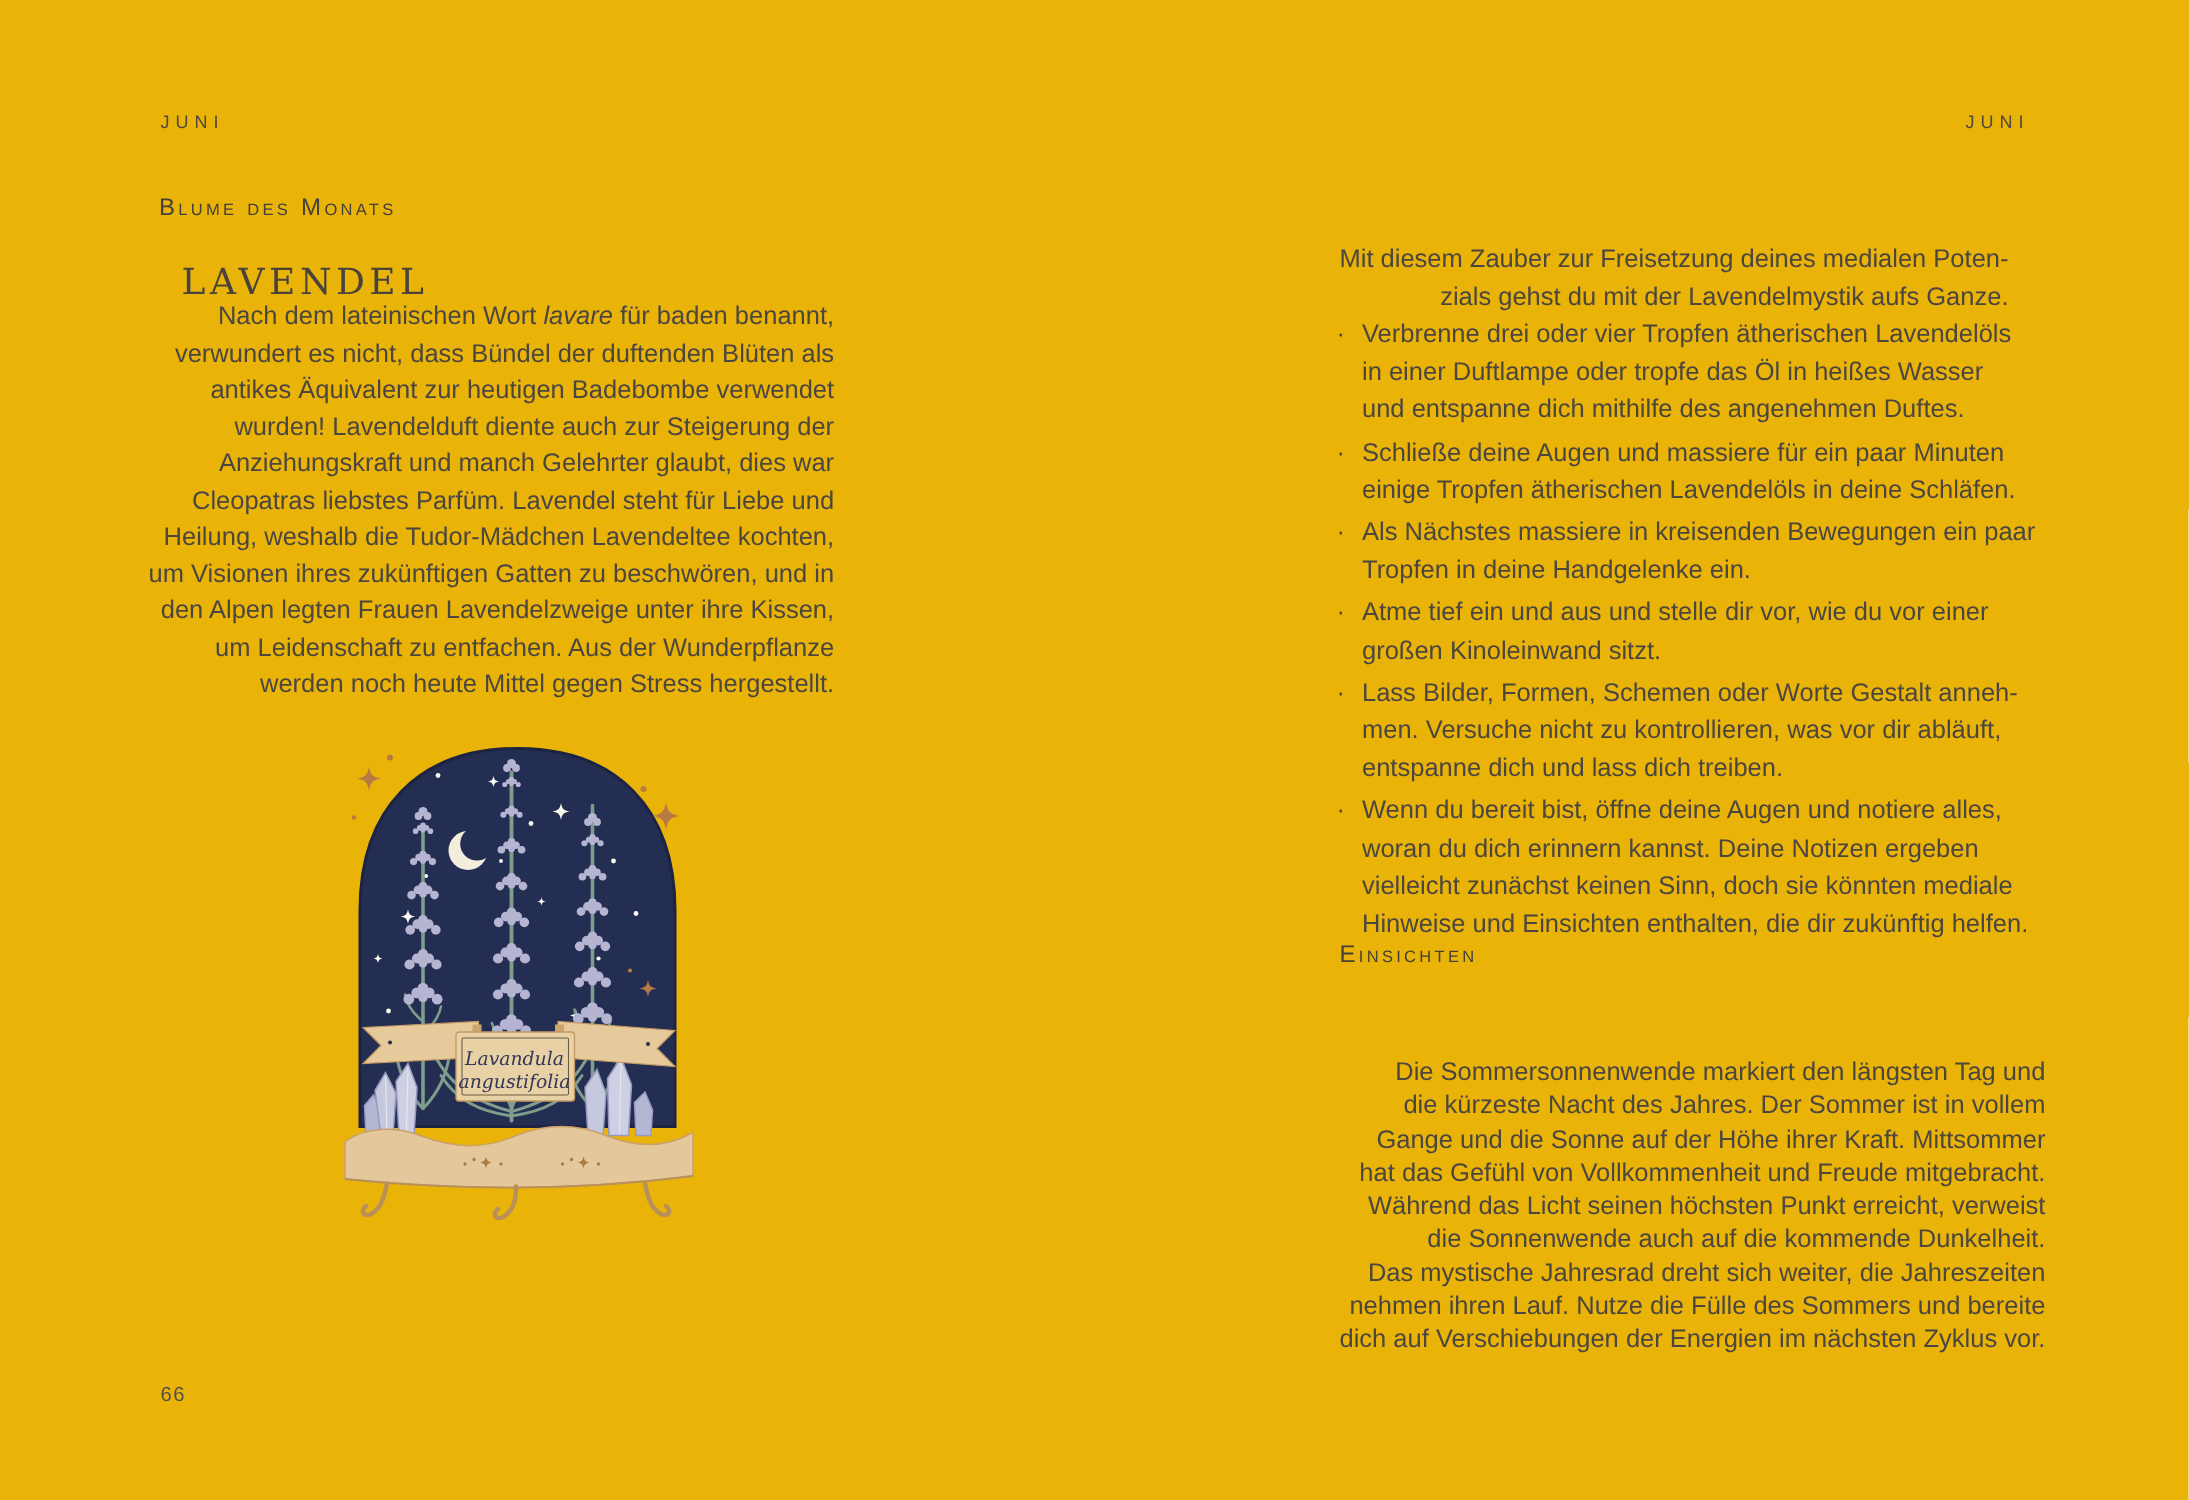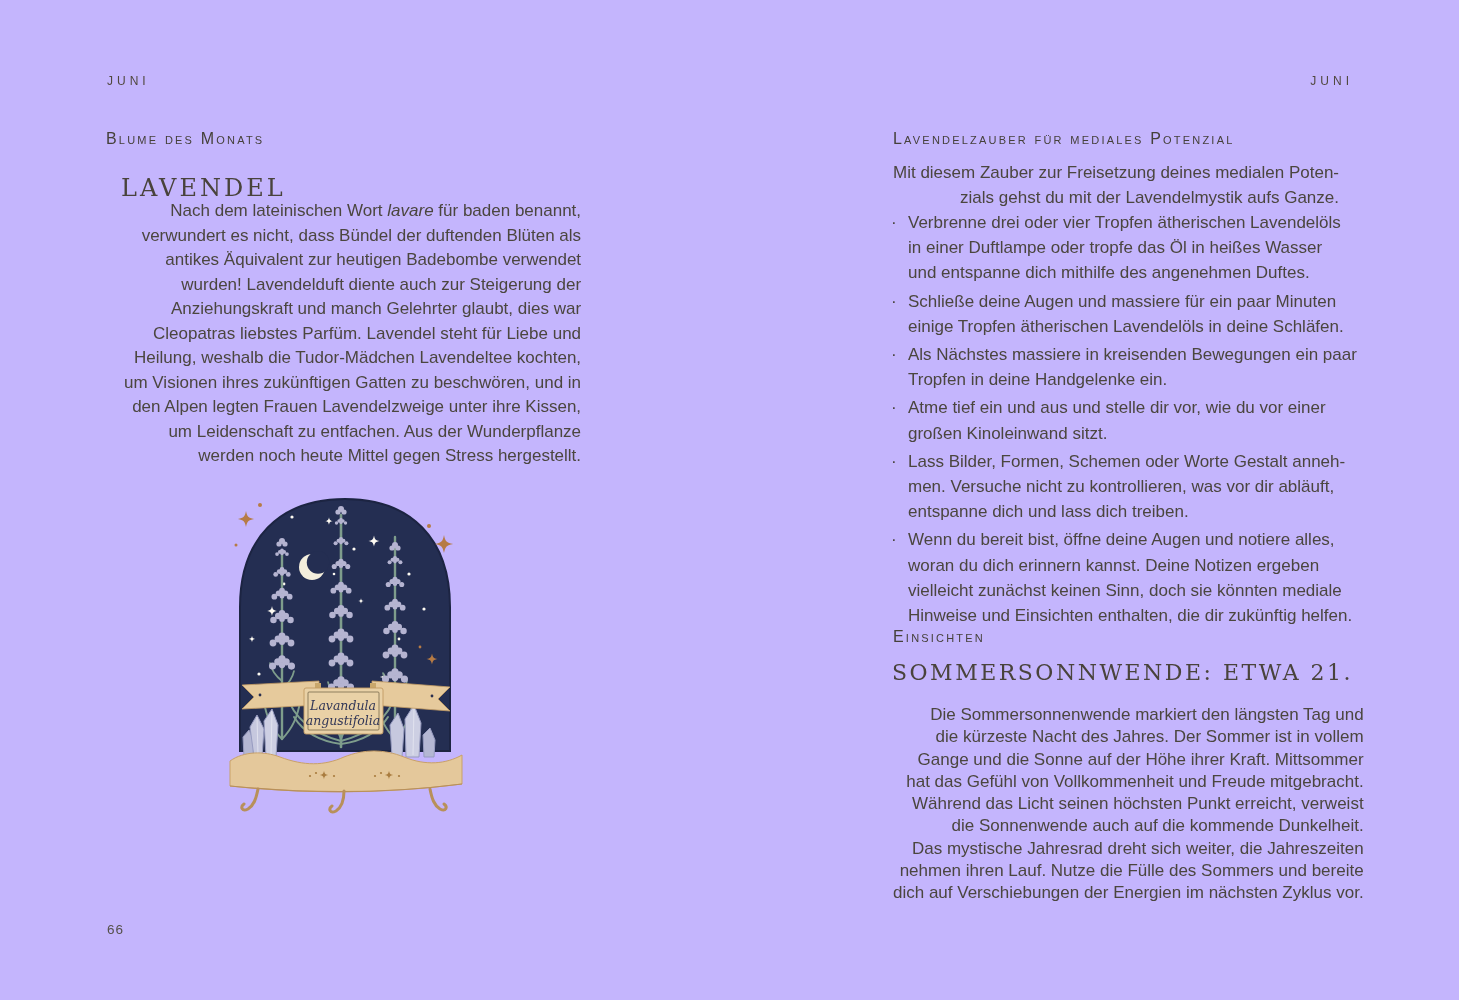--- a/index.html
+++ b/index.html
@@ -1,16 +1,16 @@
 <!DOCTYPE html>
 <html><head>
 <meta charset="utf-8">
 <style>
   html,body{margin:0;padding:0;background:#FCF7EE;}
-  .spread{position:relative;width:1459px;height:1000px;background:#c4b5fd;overflow:hidden;
+  .spread{position:relative;width:1459px;height:1000px;background:#eab308;overflow:hidden;
           font-family:"Liberation Sans", sans-serif;color:#4B463F;}
   .abs{position:absolute;}
   .running-head{font-size:12px;letter-spacing:4px;color:#50483E;}
   .kicker{font-variant:small-caps;font-size:16px;letter-spacing:2.2px;color:#45403A;}
   .stencil-title{font-family:"DejaVu Serif", serif;font-weight:400;color:#49433C;letter-spacing:3px;}
   .bodycopy{font-size:17px;line-height:24.5px;white-space:pre;color:#4B463F;text-align:right;}
   .bullets{list-style:none;margin:0;padding:0;}
   .bullets li{position:relative;padding-left:21px;margin:0 0 3px 0;font-size:17px;line-height:25.2px;}
   .bullets li .dot{position:absolute;left:4px;top:0;}
   .bullets li .btxt{white-space:pre;display:block;}
@@ -21,21 +21,21 @@
 <body>
 
 <div class="spread">
 
   <div class="abs running-head" style="left:107px;top:74px;">JUNI</div>
 
   <div class="abs kicker" style="left:106px;top:130px;">Blume des Monats</div>
 
   <h1 class="abs stencil-title" style="left:105px;top:158px;margin:16px;font-size:24px;">LAVENDEL</h1>
 
-  <p class="abs bodycopy" style="left:124px;top:199px;margin:0;"><span>Nach dem lateinischen Wort </span><i>lavare</i><span> für baden benannt,
+  <p class="abs bodycopy" style="left:99px;top:199px;margin:0;"><span>Nach dem lateinischen Wort </span><i>lavare</i><span> für baden benannt,
 verwundert es nicht, dass Bündel der duftenden Blüten als
 antikes Äquivalent zur heutigen Badebombe verwendet
 wurden! Lavendelduft diente auch zur Steigerung der
 Anziehungskraft und manch Gelehrter glaubt, dies war
 Cleopatras liebstes Parfüm. Lavendel steht für Liebe und
 Heilung, weshalb die Tudor-Mädchen Lavendeltee kochten,
 um Visionen ihres zukünftigen Gatten zu beschwören, und in
 den Alpen legten Frauen Lavendelzweige unter ihre Kissen,
 um Leidenschaft zu entfachen. Aus der Wunderpflanze
 werden noch heute Mittel gegen Stress hergestellt.</span></p>
@@ -196,21 +196,20 @@
           <path d="M206,300 C208,310 210,316 216,320 C222,323 224,318 220,315"></path>
         </g>
       </g>
     </svg>
   </figure>
 
   <div class="abs pagenum" style="left:107px;top:922px;">66</div>
 
   <div class="abs running-head" style="left:893px;top:74px;width:460px;text-align:right;">JUNI</div>
 
-  <div class="abs kicker" style="left:893px;top:130px;">Lavendelzauber für mediales Potenzial</div>
 
   <p class="abs bodycopy" style="left:893px;top:160px;margin:0;line-height:25px;">Mit diesem Zauber zur Freisetzung deines medialen Poten-
 zials gehst du mit der Lavendelmystik aufs Ganze.</p>
 
   <ul class="abs bullets" style="left:887px;top:210px;width:490px;">
     <li>
         <span class="dot">·</span>
         <span class="btxt">Verbrenne drei oder vier Tropfen ätherischen Lavendelöls
 in einer Duftlampe oder tropfe das Öl in heißes Wasser
 und entspanne dich mithilfe des angenehmen Duftes.</span>
@@ -240,21 +239,20 @@
         <span class="dot">·</span>
         <span class="btxt">Wenn du bereit bist, öffne deine Augen und notiere alles,
 woran du dich erinnern kannst. Deine Notizen ergeben
 vielleicht zunächst keinen Sinn, doch sie könnten mediale
 Hinweise und Einsichten enthalten, die dir zukünftig helfen.</span>
       </li>
   </ul>
 
   <div class="abs kicker" style="left:893px;top:628px;">Einsichten</div>
 
-  <h2 class="abs stencil-title" style="left:892px;top:660px;margin:0;font-size:22px;letter-spacing:2.5px;">SOMMERSONNWENDE: ETWA 21.</h2>
 
   <p class="abs bodycopy" style="left:893px;top:704px;margin:0;line-height:22.3px;font-size:17px;">Die Sommersonnenwende markiert den längsten Tag und
 die kürzeste Nacht des Jahres. Der Sommer ist in vollem
 Gange und die Sonne auf der Höhe ihrer Kraft. Mittsommer
 hat das Gefühl von Vollkommenheit und Freude mitgebracht.
 Während das Licht seinen höchsten Punkt erreicht, verweist
 die Sonnenwende auch auf die kommende Dunkelheit.
 Das mystische Jahresrad dreht sich weiter, die Jahreszeiten
 nehmen ihren Lauf. Nutze die Fülle des Sommers und bereite
 dich auf Verschiebungen der Energien im nächsten Zyklus vor.</p>

